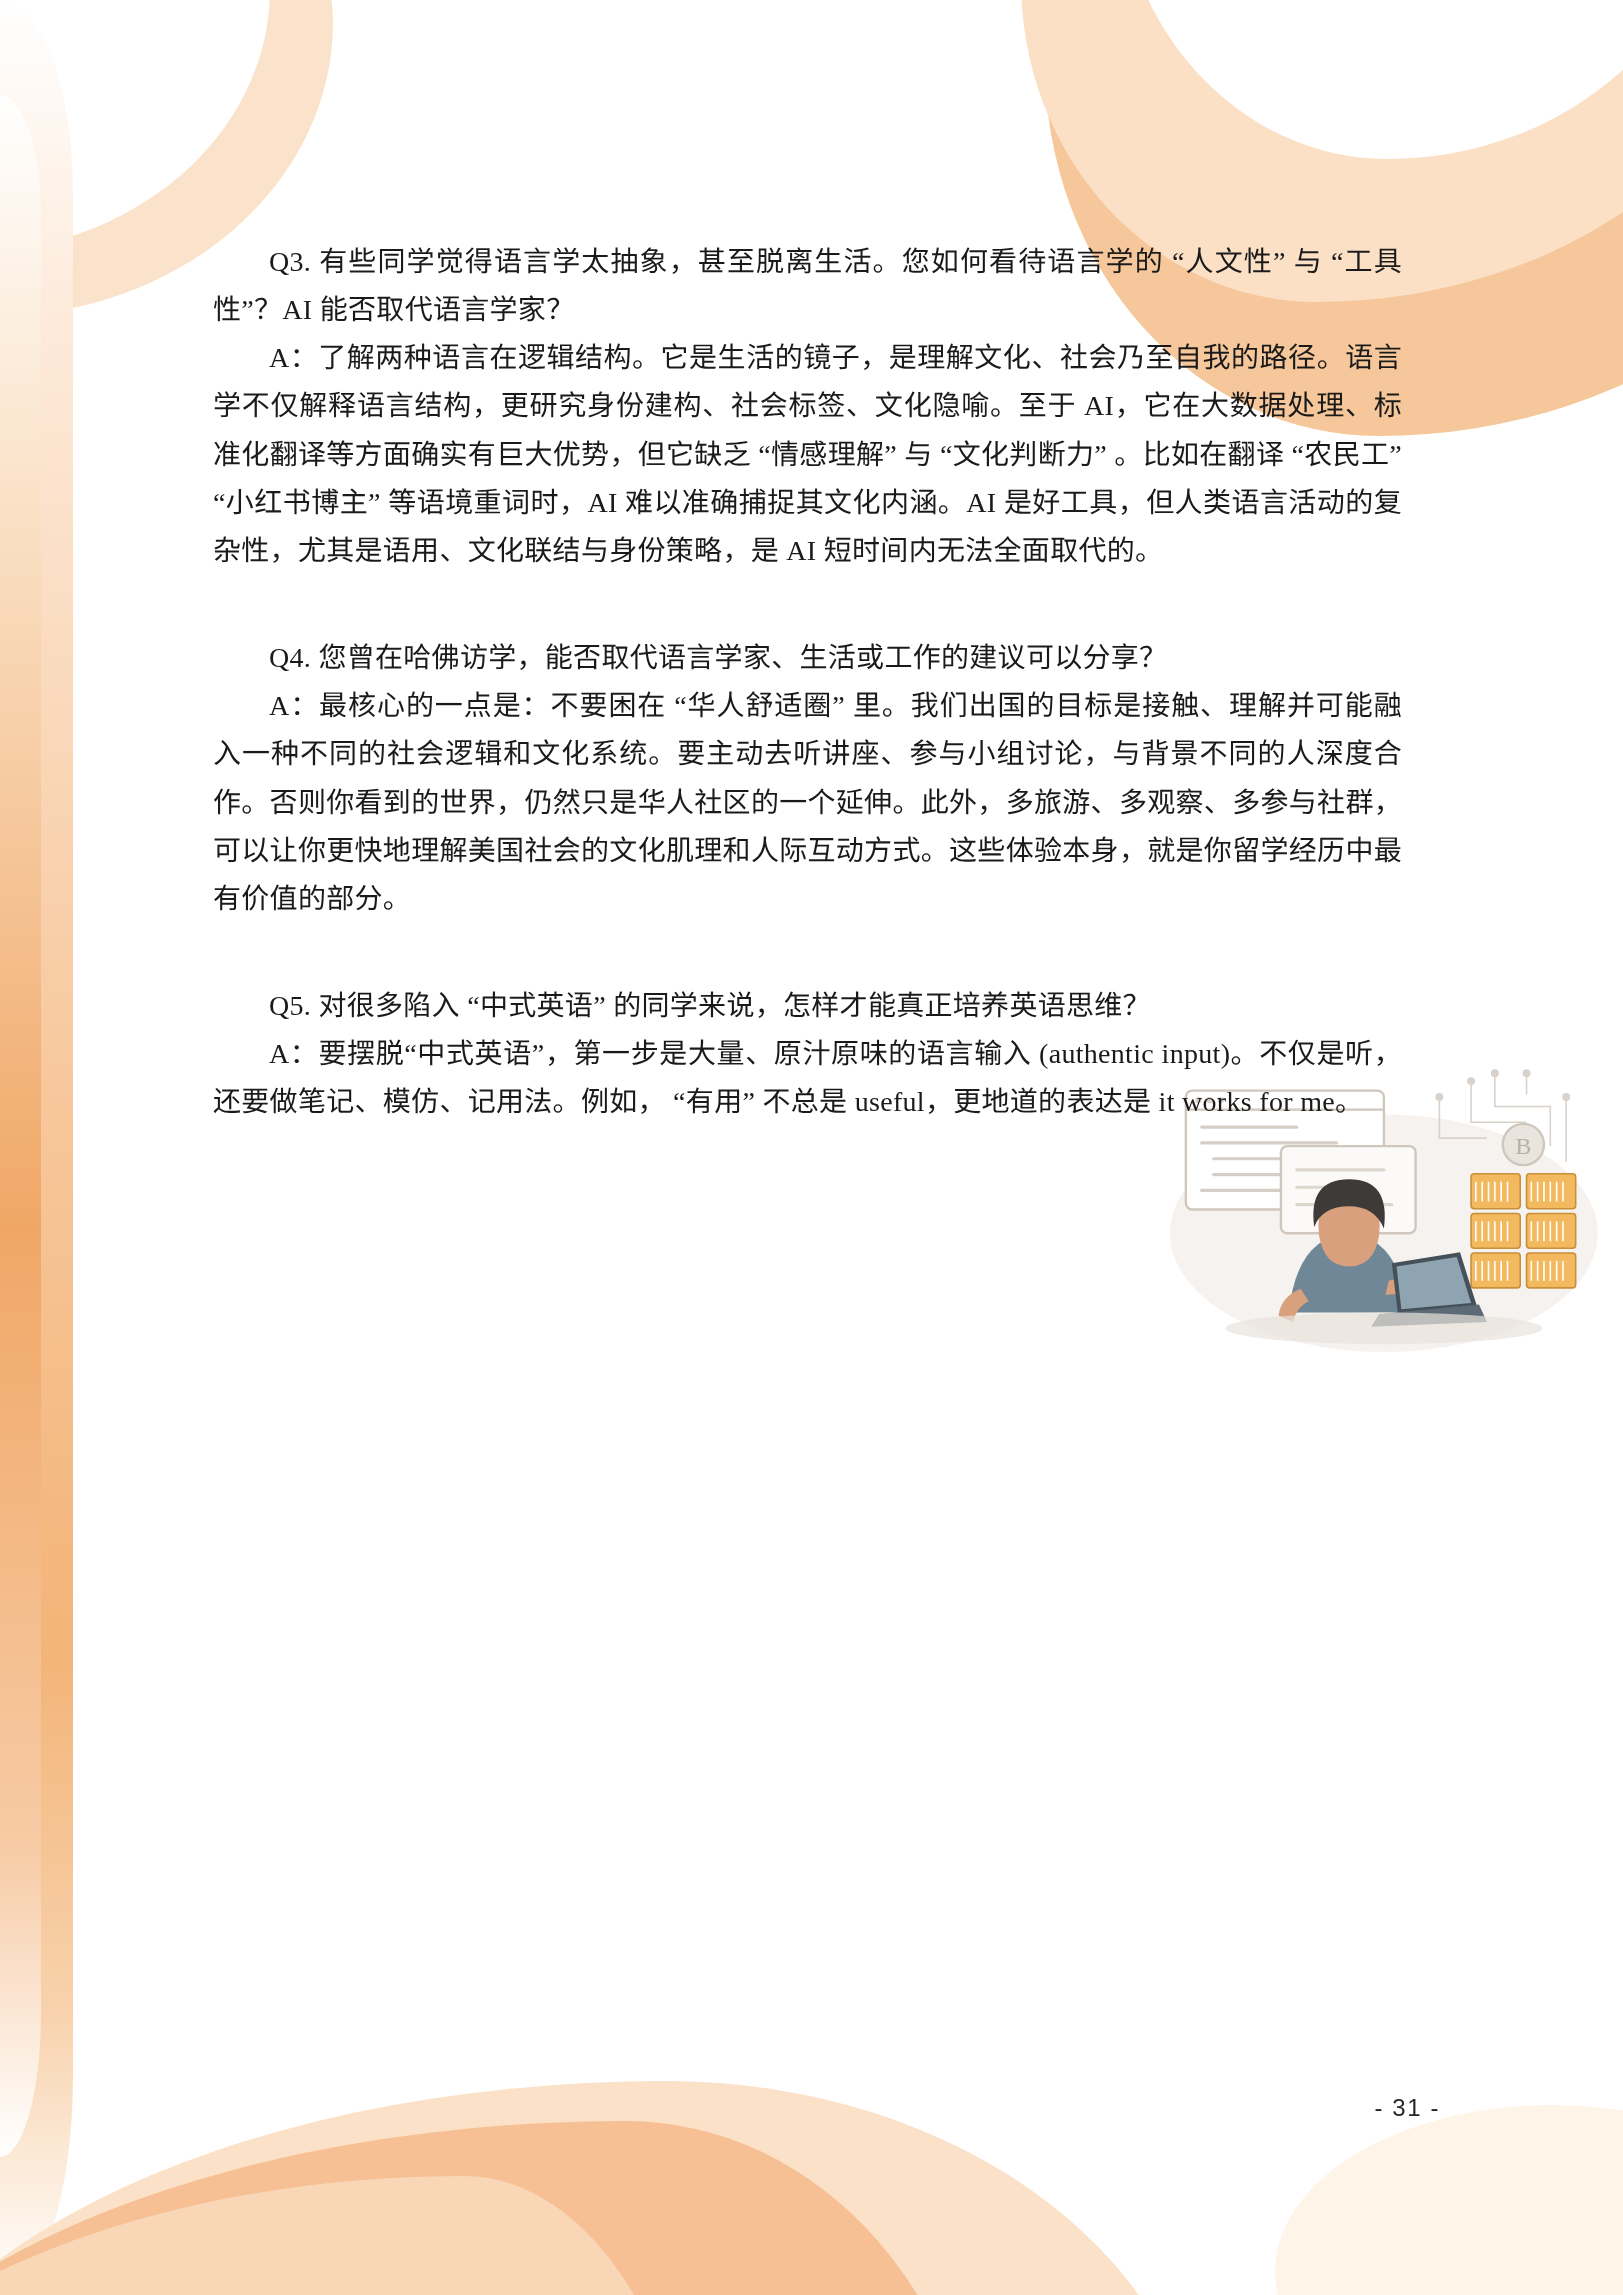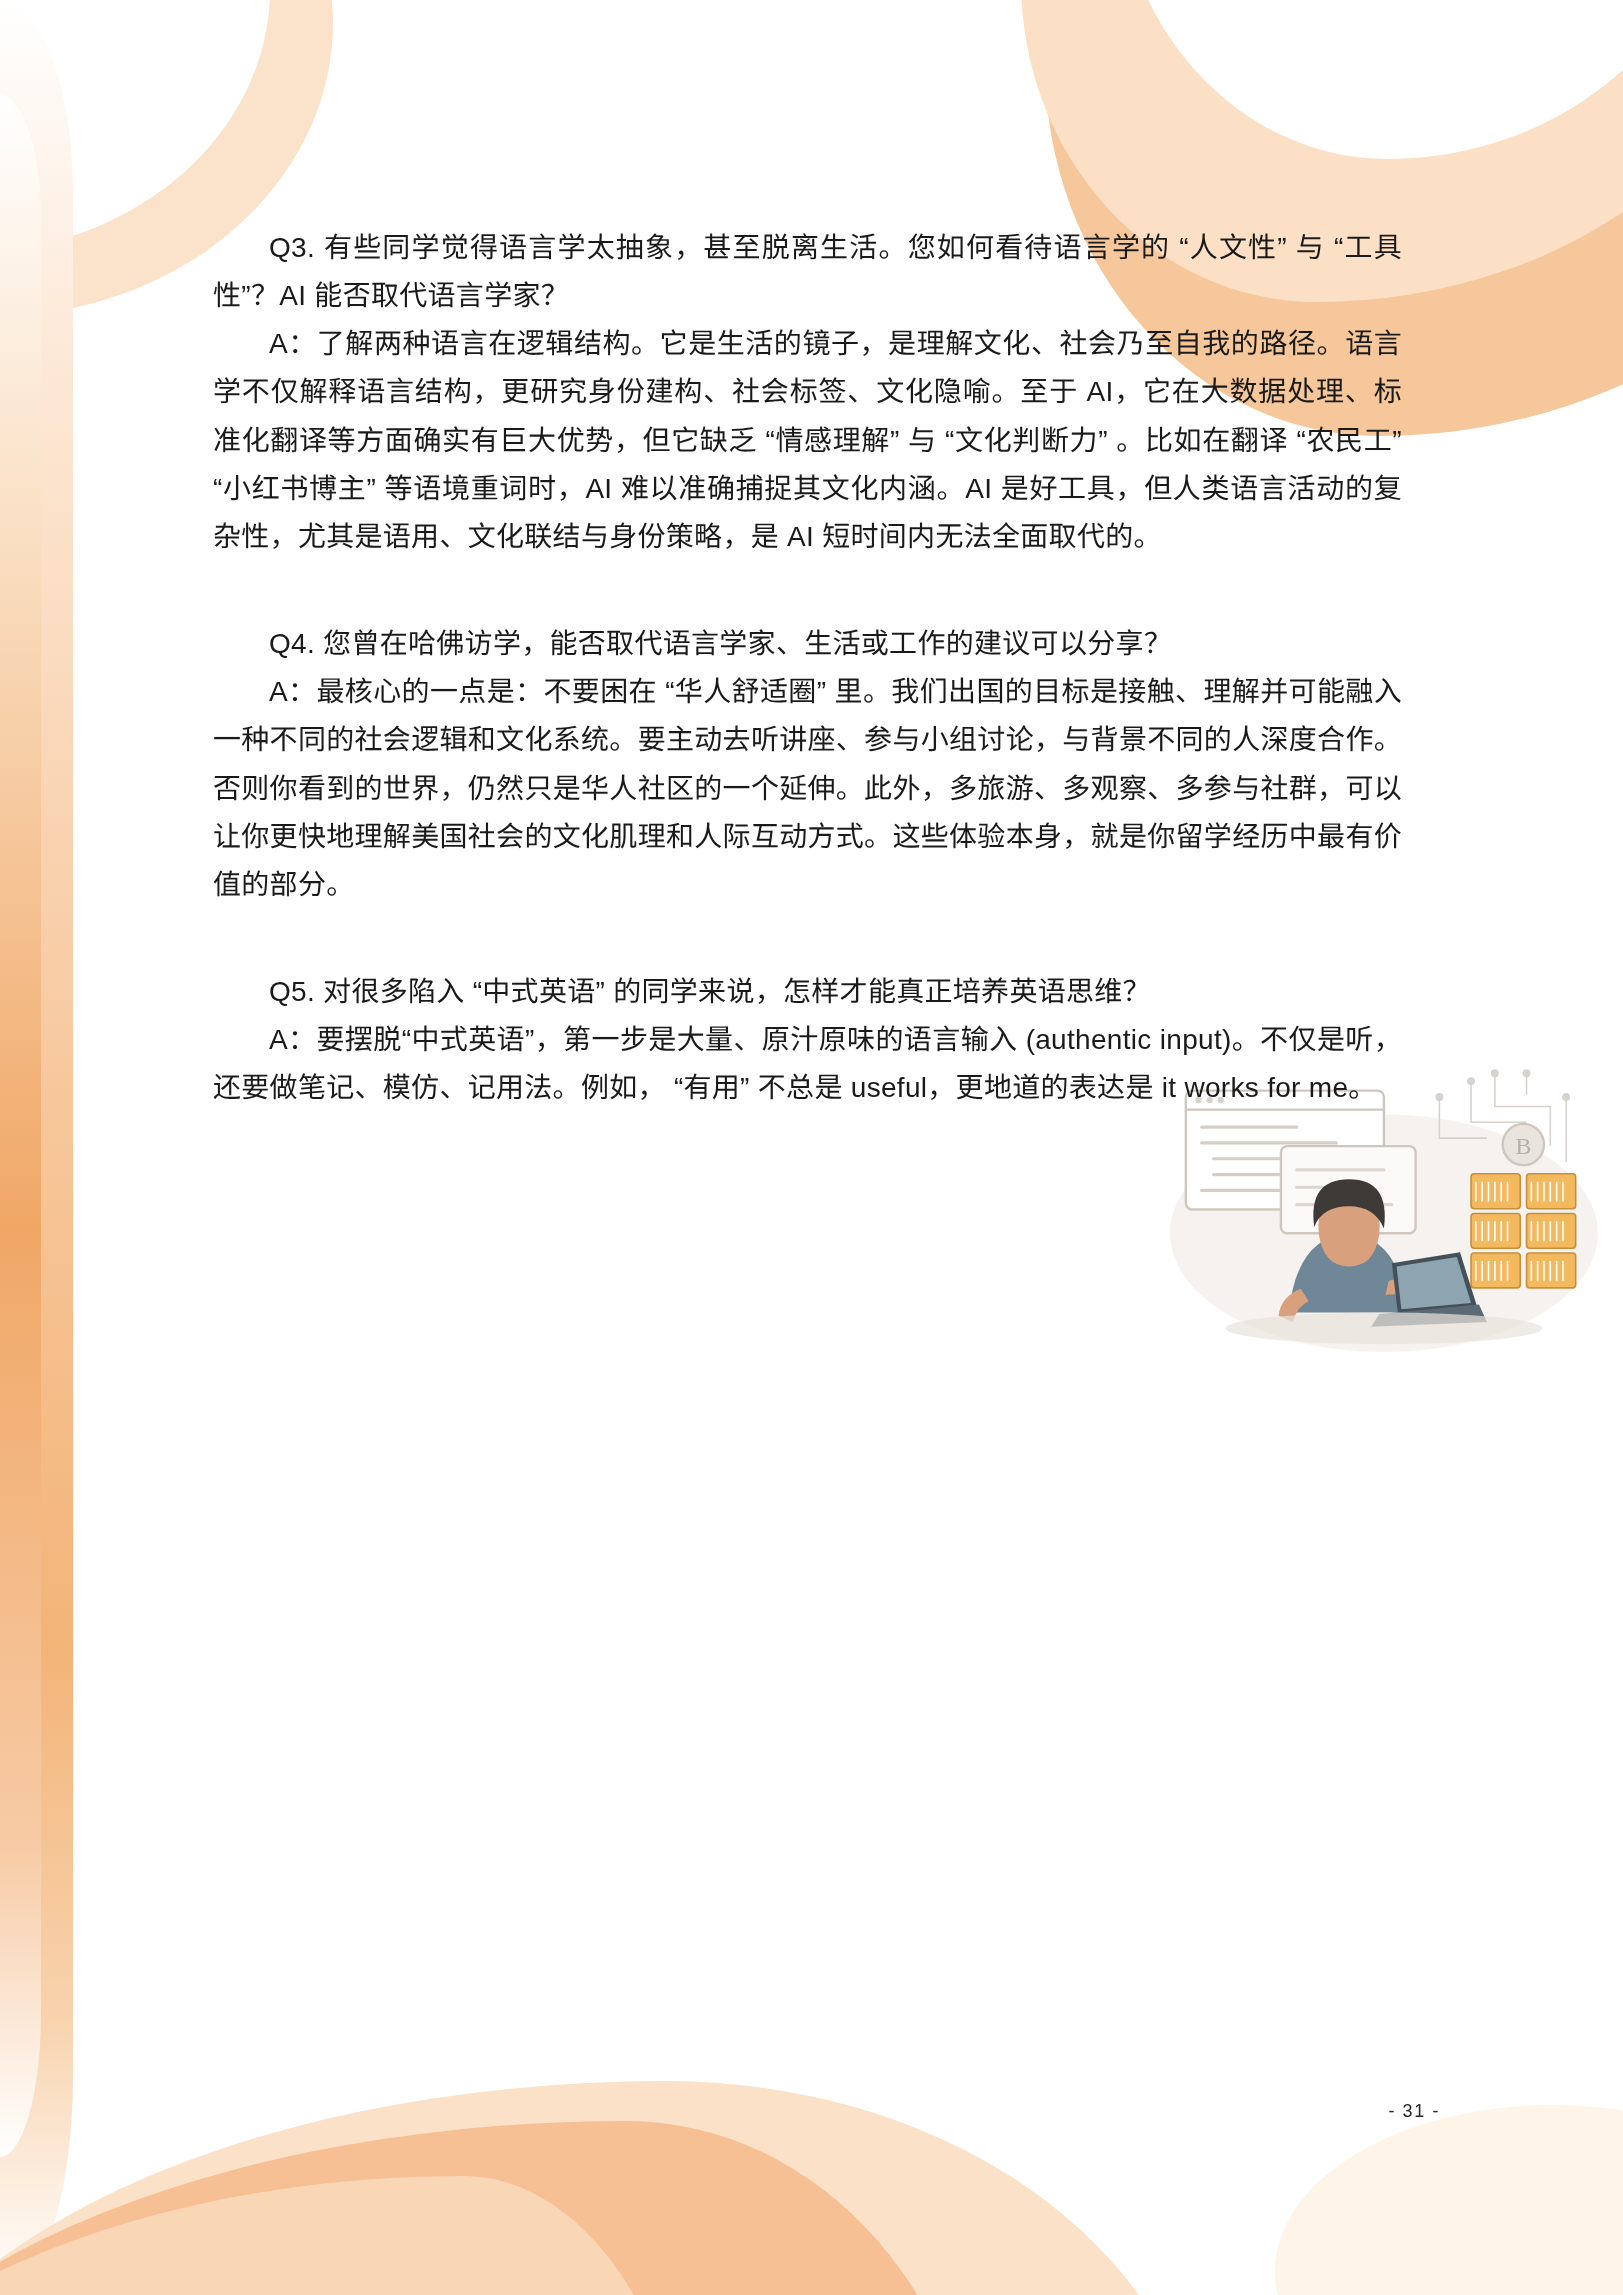--- a/index.html
+++ b/index.html
@@ -132,42 +132,43 @@
     left: 1154px;
     top: 1051px;
     width: 444px;
     height: 309px;
   }
 
   
   .content {
     position: absolute;
     left: 213px;
-    top: 224px;
+    top: 238px;
     width: 1189px;
+    font-family: Liberation Serif, serif;
   }
   p {
     margin: 0;
     font-size: 28px;
     line-height: 1.72;
     color: #1a1a1a;
     text-align: justify;
     letter-spacing: 0.3px;
   }
   p.indent {
     text-indent: 56px;
   }
   .q-block { margin-bottom: 0; }
   .gap-large { height: 59px; }
 
   .page-number {
     position: absolute;
     right: 184px;
     bottom: 173px;
-    font-size: 18px;
+    font-size: 24px;
     color: #262626;
     letter-spacing: 1.6px;
   }
 </style>
 </head>
 <body>
 
 <div class="page">
 
   <div class="deco deco-tr-1"></div>

